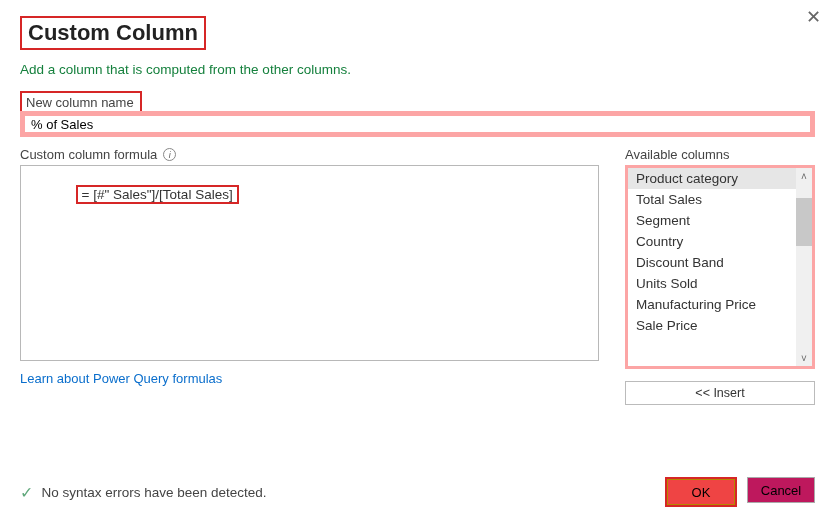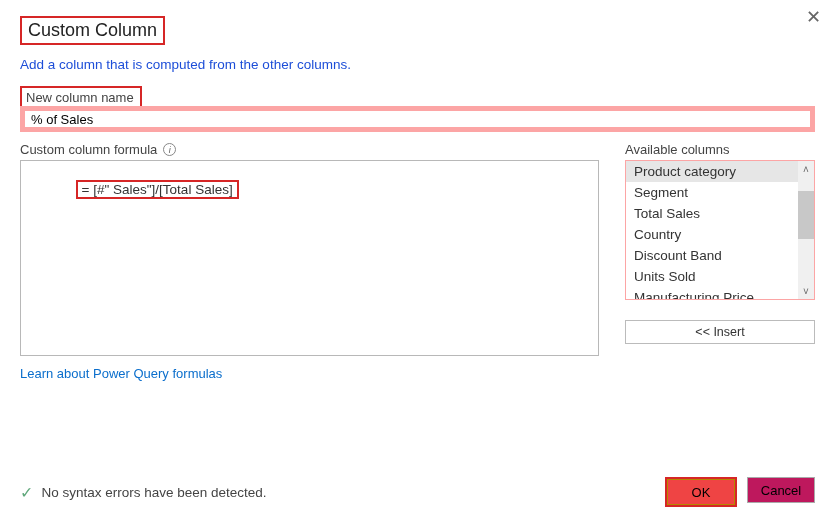--- a/index.html
+++ b/index.html
@@ -1,42 +1,42 @@
 <!DOCTYPE html>
 <html><head>
 <meta charset="utf-8">
 <style>
   * { box-sizing: border-box; font-family: "Segoe UI", Arial, sans-serif; }
   body { margin: 0; padding: 16px 20px; width: 835px; height: 525px; background: #fff; color: #333; position: relative; }
   .close { position: absolute; top: 6px; right: 14px; font-size: 18px; color: #666; cursor: pointer; }
 
-  .title { font-size: 18px; font-weight: 400; color: #222; display: inline-block; padding: 2px 6px; }
-  .subtitle { font-size: 13.5px; color: #1d4ed8; margin-top: 12px; margin-bottom: 14px; }
+  .title { font-size: 22px; font-weight: 700; color: #222; display: inline-block; padding: 2px 6px; }
+  .subtitle { font-size: 13.5px; color: #15803d; margin-top: 12px; margin-bottom: 14px; }
 
   .row { display: flex; gap: 26px; }
   .left-col { flex: 1 1 auto; }
   .right-col { width: 190px; flex: 0 0 190px; }
 
   .field-label { font-size: 13px; color: #444; margin-bottom: 3px; display: flex; align-items: center; gap: 6px; }
   .info-icon { width: 13px; height: 13px; border: 1px solid #888; border-radius: 50%; display: inline-flex; align-items: center; justify-content: center; font-size: 9px; color: #666; font-style: italic; }
 
   .text-input { width: 100%; height: 26px; border: 5px solid #fca5a5; padding: 0 6px; font-size: 13px; }
   .formula-box { width: 100%; height: 196px; border: 1px solid #b8b8b8; padding: 4px 6px; font-family: Consolas, "Courier New", monospace; font-size: 13.5px; color: #333; resize: none; position: relative; background: #fff; white-space: pre; overflow: auto; }
   .formula-inner { display:inline-block; padding: 0 4px; }
 
-  .col-list-wrap { border: 1px solid #fca5a5; height: 140px; overflow: hidden; position: relative; }
+  .col-list-wrap { border: 3px solid #fca5a5; height: 204px; overflow: hidden; position: relative; }
   .col-list { list-style: none; margin: 0; padding: 0; height: 100%; overflow-y: hidden; }
   .col-list li { font-size: 13.5px; color: #333; padding: 3px 8px; cursor: pointer; }
   .col-list li.selected { background: #e6e6e6; }
   .fake-scroll { position: absolute; right: 0; top: 0; bottom: 0; width: 16px; background: #f0f0f0; }
   .fake-thumb { position: absolute; right: 0; top: 30px; width: 16px; height: 48px; background: #c8c8c8; }
   .arrow-up, .arrow-down { position:absolute; left:0; right:0; height:16px; display:flex; align-items:center; justify-content:center; color:#666; font-size:10px; }
   .arrow-up { top:0; } .arrow-down { bottom:0; }
 
-  .insert-row { margin-top: 20px; }
+  .insert-row { margin-top: 12px; }
   .insert-btn { width: 100%; height: 24px; border: 1px solid #bbb; background: #fff; font-size: 12.5px; color: #333; cursor: pointer; }
 
   .link { color: #0a6ecc; font-size: 13px; text-decoration: none; display: inline-block; margin-top: 10px; }
 
   .footer { position: absolute; left: 20px; right: 20px; bottom: 18px; display: flex; align-items: center; justify-content: space-between; }
   .status { display: flex; align-items: center; gap: 8px; font-size: 13.5px; color: #444; }
   .check { color: #5fa77a; font-size: 16px; }
   .btns { display: flex; gap: 10px; }
   .btn { min-width: 68px; height: 26px; border: 1px solid #aaa; background: #be185d; font-size: 13px; cursor: pointer; }
   .btn.primary { background: #ef4444; border-color: #b58900; }
@@ -73,22 +73,22 @@
       <span class="formula-inner hl-red">= [#" Sales"]/[Total Sales]</span>
     </div>
     <a href="#" class="link">Learn about Power Query formulas</a>
   </div>
 
   <div class="right-col">
     <div class="field-label">Available columns</div>
     <div class="col-list-wrap">
       <ul class="col-list">
         <li class="selected">Product category</li>
+        <li>Total Sales</li>
         <li>Segment</li>
-        <li>Total Sales</li>
         <li>Country</li>
         <li>Discount Band</li>
         <li>Units Sold</li>
         <li>Manufacturing Price</li>
         <li>Sale Price</li>
       </ul>
       <div class="fake-scroll">
         <div class="arrow-up">˄</div>
         <div class="fake-thumb"></div>
         <div class="arrow-down">˅</div>

